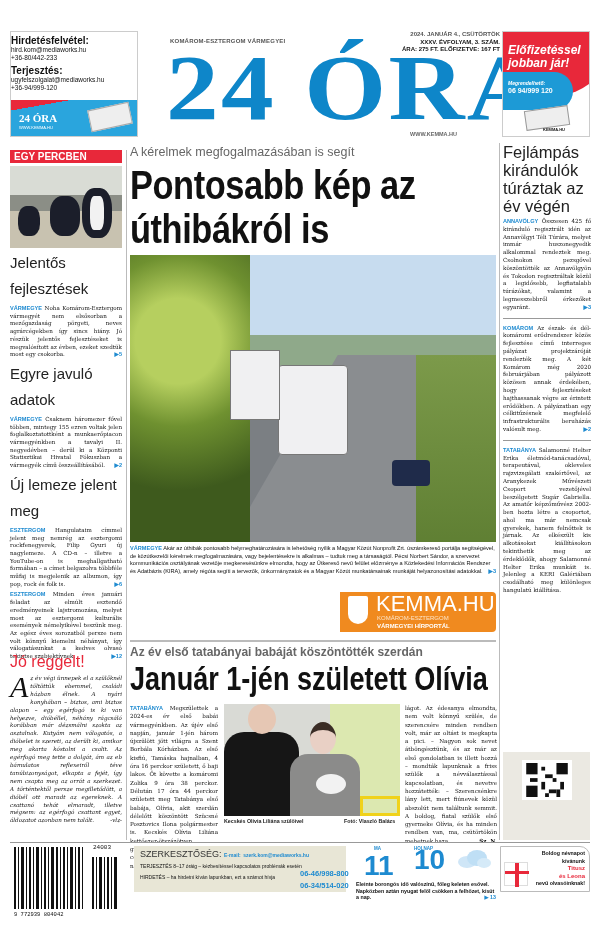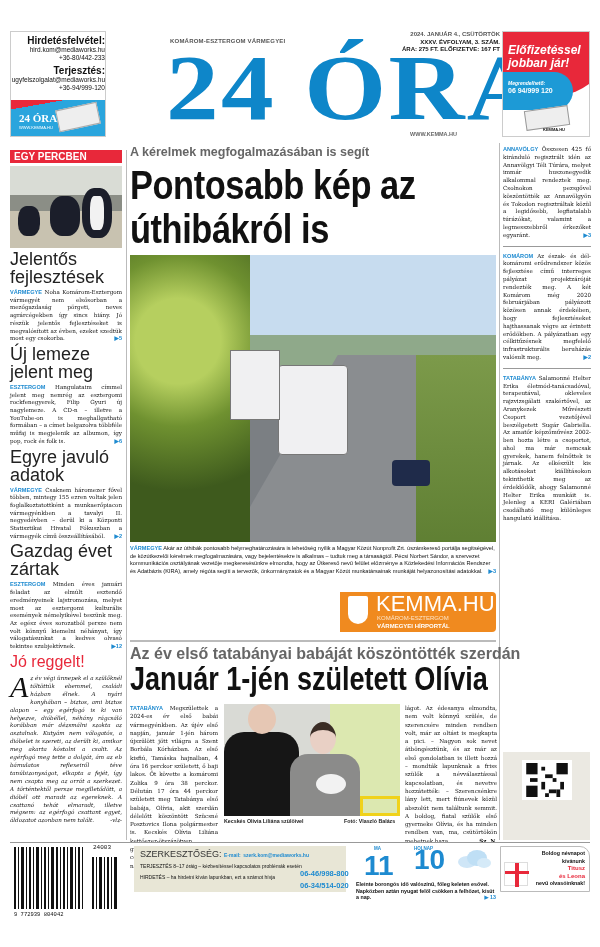--- a/index.html
+++ b/index.html
@@ -1,20 +1,20 @@
 <!DOCTYPE html>
 <html><head>
 <meta charset="utf-8">
 <style>
 *{box-sizing:border-box;margin:0;padding:0}
 html,body{width:600px;height:947px;background:#fff;overflow:hidden}
 body{position:relative;font-family:"Liberation Sans",sans-serif;color:#111}
 .abs{position:absolute}
 
-#ad-left{left:10px;top:31px;width:96px;height:106px;border:1px solid #ccc;background:#fff;text-align:right}
+#ad-left{left:10px;top:31px;width:128px;height:106px;border:1px solid #ccc;background:#fff;text-align:left}
 #ad-left .h{font-weight:bold;font-size:10px;margin-top:3px}
 #ad-left .s{font-size:6.5px;line-height:8px}
 #ad-left .band{position:absolute;left:0;right:0;bottom:0;height:36px;background:linear-gradient(170deg,#e8283a 0 18%,#2aa5dd 18%)}
 #ad-left .band .lg{position:absolute;left:8px;top:12px;color:#fff;font-family:"Liberation Serif",serif;font-weight:bold;font-size:11px}
 #ad-left .band .lk{position:absolute;left:8px;top:25px;color:#fff;font-size:4px}
 #ad-left .band .np{position:absolute;right:6px;top:6px;width:42px;height:22px;background:#eee;transform:rotate(-12deg);border:1px solid #aaa}
 #masthead-sub{left:170px;top:38px;font-size:6px;font-weight:bold;color:#555;letter-spacing:.2px}
 #logo{left:166px;top:40px;font-family:"Liberation Serif",serif;font-weight:bold;font-size:94px;color:#0e86c9;letter-spacing:2px;line-height:1;transform:scaleX(1.12);transform-origin:left top}
 #issue{right:100px;top:31px;text-align:right;font-size:6px;font-weight:bold;line-height:7.5px}
 #issue .d{color:#555}
@@ -25,48 +25,48 @@
 #ad-right .t1{position:absolute;left:5px;top:12px;color:#fff;font-weight:bold;font-style:italic;font-size:12px;line-height:13px}
 #ad-right .t2{position:absolute;left:5px;top:48px;color:#fff;font-style:italic;font-size:5px;font-weight:bold}
 #ad-right .t3{position:absolute;left:5px;top:55px;color:#fff;font-size:7px;font-weight:bold}
 #ad-right .np{position:absolute;left:22px;top:76px;width:44px;height:20px;background:#eee;border:1px solid #999;transform:rotate(-8deg)}
 #ad-right .kb{position:absolute;left:40px;top:95px;font-size:4px;font-weight:bold}
 
 #left{left:10px;top:150px;width:112px}
 #egy{background:#e8283a;color:#fff;font-weight:bold;font-size:10px;padding:1px 4px;height:13px}
 #cow{height:82px;margin-top:3px;background:linear-gradient(180deg,#d9dcd5 0 35%,#8b8e86 35% 55%,#c8c2b0 55%);position:relative;overflow:hidden}
 #cow .c{position:absolute;background:#1b1e2a;border-radius:40%}
-.lh{font-size:18px;line-height:18px;color:#222;margin-top:2px}
+.lh{font-size:15px;line-height:26px;color:#222;margin-top:2px}
 .lt{font-size:5.6px;line-height:7.7px;font-family:"DejaVu Serif",serif;text-align:justify;margin-top:3px}
 .lt b.k{color:#1d8ad0;font-family:"Liberation Sans",sans-serif}
 .ref{color:#1d8ad0;font-weight:bold;float:right;font-family:"Liberation Sans",sans-serif}
 #jo{left:10px;top:652px;width:112px}
 #jo h3{color:#e8283a;font-size:16px;font-weight:normal;line-height:20px}
 #jo .tx{font-family:"DejaVu Serif",serif;font-style:italic;font-size:5.6px;line-height:7.9px;text-align:justify;margin-top:3px}
 #jo .drop{float:left;font-family:"Liberation Serif",serif;font-size:30px;line-height:24px;margin-right:2px}
 
-#kicker1{left:130px;top:145px;font-size:12.5px;font-weight:bold;color:#666}
+#kicker1{left:130px;top:145px;font-size:12.5px;font-weight:normal;color:#666}
 #head1{left:130px;top:163px;font-family:"Liberation Sans",sans-serif;font-weight:bold;font-size:40px;line-height:44px;transform:scaleX(.86);transform-origin:left top;letter-spacing:-.5px}
 #photo{left:130px;top:255px;width:366px;height:287px;overflow:hidden;background:linear-gradient(180deg,#c7dcef 0 28%,#8fa98a 28% 40%,#7b7f83 40% 100%)}
 #photo .tree{position:absolute;left:0;top:0;width:120px;height:287px;background:radial-gradient(circle at 40% 30%,#b6cf5f 0 20%,#6f9130 40%,#3e5a1d 70%)}
 #photo .road{position:absolute;left:150px;top:100px;width:230px;height:200px;background:#8a8d90;transform:skewX(-30deg)}
 #photo .truck{position:absolute;background:#f0f0f2;border:1px solid #777}
 #photo .car{position:absolute;background:#1f2b4a;border-radius:4px}
 #photo .grass{position:absolute;right:0;top:100px;width:80px;height:190px;background:linear-gradient(180deg,#7c9a4a,#5f7f33)}
 #cap1{left:130px;top:545px;width:366px;font-size:5.6px;line-height:7.6px}
 #cap1 b.k{color:#1d8ad0}
 #banner{left:130px;top:592px;width:366px;height:40px}
 #banner .l{position:absolute;left:0;top:0;width:210px;height:40px;background:#2fb2e6;border:2px dashed #bfe7f7;color:#fff;text-align:center;font-weight:bold;font-size:12px;line-height:14px;padding-top:5px}
 #banner .r{position:absolute;left:210px;top:0;width:156px;height:40px;background:#f08a1f;border-radius:0 4px 4px 0;color:#fff}
 #banner .r .sh{position:absolute;left:8px;top:4px;width:20px;height:28px;background:#fff;border-radius:2px 2px 10px 10px}
 #banner .r .a{position:absolute;left:36px;top:0;font-size:22px;line-height:24px}
 #banner .r .b{position:absolute;left:37px;top:23px;font-size:6px;color:#fde5c8}
 #banner .r .c{position:absolute;left:37px;top:31px;font-size:6px;font-weight:bold}
 #div2{left:130px;top:640px;width:366px;height:2px;background:#bbb}
-#kicker2{left:130px;top:645px;font-size:16px;font-weight:bold;color:#666}
+#kicker2{left:130px;top:645px;font-size:12px;font-weight:bold;color:#666}
 #head2{left:130px;top:661px;font-weight:bold;font-size:33px;line-height:36px;transform:scaleX(.82);transform-origin:left top}
 .ct{font-family:"DejaVu Serif",serif;font-size:5.6px;line-height:8.3px;text-align:justify}
 .ct b.k{color:#1d8ad0;font-family:"Liberation Sans",sans-serif}
 #col2a{left:130px;top:704px;width:88px}
 #photo2{left:224px;top:704px;width:176px;height:112px;background:linear-gradient(90deg,#d9dad5 0 60%,#dce8b0 60%);overflow:hidden}
 #photo2 .man{position:absolute;left:0;top:0;width:80px;height:112px}
 #photo2 .man .hd{position:absolute;left:24px;top:0;width:28px;height:30px;background:#e6c7b4;border-radius:50%}
 #photo2 .man .bd{position:absolute;left:0;top:28px;width:75px;height:90px;background:#161616;border-radius:20px 20px 0 0}
 #photo2 .wo{position:absolute;left:66px;top:18px;width:70px;height:100px}
 #photo2 .wo .hd{position:absolute;left:20px;top:0;width:26px;height:32px;background:#e9d0c5;border-radius:50%;border-top:8px solid #3a2c25}
@@ -148,29 +148,28 @@
   <div id="cow">
     <div class="c" style="left:40px;top:30px;width:30px;height:40px"></div>
     <div class="c" style="left:72px;top:22px;width:30px;height:50px;background:#f2f2f2;border:8px solid #1b1e2a"></div>
     <div class="c" style="left:8px;top:40px;width:22px;height:30px"></div>
   </div>
   <div>
     <div class="lh">Jelentős fejlesztések</div>
     <div class="lt"><b class="k">VÁRMEGYE</b> <span>Noha Komárom-Esztergom vármegyét nem elsősorban a mezőgazdaság pörgeti, neves agrárcégekben így sincs hiány. Jó részük jelentős fejlesztéseket is megvalósított az évben, ezeket szedtük most egy csokorba.</span> <span class="ref">▶5</span></div>
   </div>
   <div>
+    <div class="lh">Egyre javuló adatok</div>
+    <div class="lt"><b class="k">VÁRMEGYE</b> <span>Csaknem háromezer fővel többen, mintegy 155 ezren voltak jelen foglalkoztatottként a munkaerőpiacon vármegyénkben a tavalyi II. negyedévben – derül ki a Központi Statisztikai Hivatal Fókuszban a vármegyék című összeállításából.</span> <span class="ref">▶2</span></div>
+  </div>
+  <div>
     <div class="lh">Új lemeze jelent meg</div>
     <div class="lt"><b class="k">ESZTERGOM</b> <span>Hangulataim címmel jelent meg nemrég az esztergomi rockfenegyerek, Filip Gyuri új nagylemeze. A CD-n – illetve a YouTube-on is meghallgatható formában – a címet belgazolva többféle műfaj is megjelenik az albumon, így pop, rock és folk is.</span> <span class="ref">▶6</span></div>
   </div>
   <div>
-    <div class="lh">Egyre javuló adatok</div>
-    <div class="lt"><b class="k">VÁRMEGYE</b> <span>Csaknem háromezer fővel többen, mintegy 155 ezren voltak jelen foglalkoztatottként a munkaerőpiacon vármegyénkben a tavalyi II. negyedévben – derül ki a Központi Statisztikai Hivatal Fókuszban a vármegyék című összeállításából.</span> <span class="ref">▶2</span></div>
-  </div>
-  <div>
-    <div class="lh">Gazdag évet zártak</div>
     <div class="lt"><b class="k">ESZTERGOM</b> <span>Minden éves januári feladat az elmúlt esztendő eredményeinek lajstromozása, melyet most az esztergomi kulturális események némelyikével teszünk meg. Az egész éves sorozatból persze nem volt könnyű kiemelni néhányat, így válogatásunkat a kedves olvasó tekintse szubjektívnek.</span> <span class="ref">▶12</span></div>
   </div>
 </div>
 
 <div id="jo" class="abs">
   <h3>Jó reggelt!</h3>
   <div class="tx"><span class="drop">A</span><span>z év végi ünnepek el a szülőknél töltöttük ebemmel, családi házban élnek. A nyári konyhában – biztos, ami biztos alapon – egy egérfogó is ki van helyezve, dióbéllel, néhány rágcsáló korábban már dézsmálni szokta az asztalnak. Kutyám nem válogatós, a dióbelet is szereti, az derült ki, amikor meg akarta kóstolni a csalit. Az egérfogó meg tette a dolgát, ám az eb bámulatos reflexeiről téve tanúbizonyságot, elkapta a fejét, így nem csapta meg az orrát a szerkezet. A történtektől persze megilletődött, a dióbél ott maradt az egereknek. A csattanó tehát elmaradt, illetve mégsem: az egérfogó csattant egyet, áldozatot azonban nem talált.</span> <span style="float:right">-vlz-</span></div>
 </div>
 
 <div class="vline" style="left:126px;top:150px;height:690px"></div>
@@ -219,20 +218,21 @@
   <div class="yel"></div>
 </div>
 <div id="cap2l" class="abs">Kecskés Olívia Liliána szülőivel</div>
 <div id="cap2r" class="abs">Fotó: Vlaszló Balázs</div>
 <div id="col2c" class="abs ct">
   <span>lágot. Az édesanya elmondta, nem volt könnyű szülés, de szerencsére minden rendben volt, már az oltást is megkapta a pici. – Nagyon sok nevet átböngésztünk, és az már az első gondolatban is illett hozzá – mondták lapunknak a friss szülők a névválasztással kapcsolatban, és nevetve hozzátették: – Szerencsénkre lány lett, mert fiúnevek közül abszolút nem találtunk semmit. A boldog, fiatal szülők első gyermeke Olívia, és ha minden rendben van, ma, csütörtökön mehetnek haza.</span> <span style="float:right;font-weight:bold">Sz. N.</span>
 </div>
 
 <div id="right" class="abs">
   <div>
+    <div class="rh">Fejlámpás kirándulók túráztak az év végén</div>
     <div class="rt"><b class="k">ANNAVÖLGY</b> <span>Összesen 425 fő kiránduló regisztrált idén az Annavölgyi Téli Túrára, melyet immár huszonegyedik alkalommal rendeztek meg. Csolnokon pezsgővel köszöntötték az Annavölgyön és Tokodon regisztráltak közül a legidősebb, legfiatalabb túrázókat, valamint a legmesszebbről érkezőket egyaránt.</span> <span class="ref">▶3</span></div>
   </div>
   <div class="sep"></div>
   <div>
     <div class="rt"><b class="k">KOMÁROM</b> <span>Az észak- és dél-komáromi erődrendszer közös fejlesztése című interreges pályázat projektzáróját rendezték meg. A két Komárom még 2020 februárjában pályázott közösen annak érdekében, hogy fejlesztéseket hajthassanak végre az érintett erődökben. A pályázatban egy célkitűzésnek megfelelő infrastrukturális beruházás valósult meg.</span> <span class="ref">▶2</span></div>
   </div>
   <div class="sep"></div>
   <div>
     <div class="rt"><b class="k">TATABÁNYA</b> <span>Salamonné Helter Erika életmód-tanácsadóval, terapeutával, okleveles rajzvizsgálati szakértővel, az Aranykezek Művészeti Csoport vezetőjével beszélgetett Sugár Gabriella. Az amatőr képzőművész 2002-ben hozta létre a csoportot, ahol ma már nemcsak gyerekek, hanem felnőttek is járnak. Az elkészült kis alkotásokat kiállításokon tekinthetik meg az érdeklődők, ahogy Salamonné Helter Erika munkáit is. Jelenleg a KERI Galériában csodálható meg különleges hangulatú kiállítása.</span></div>
   </div>

